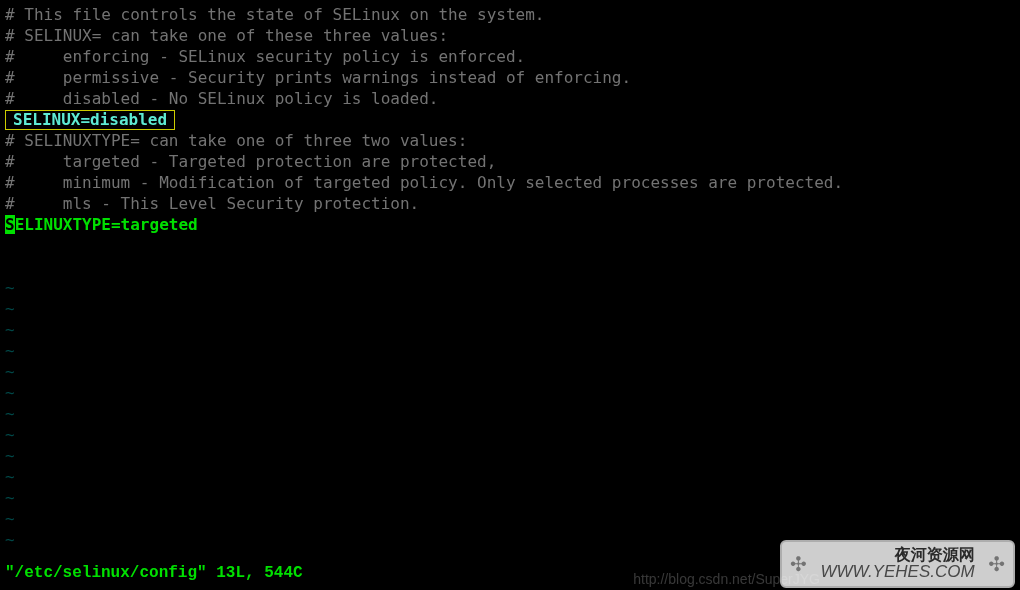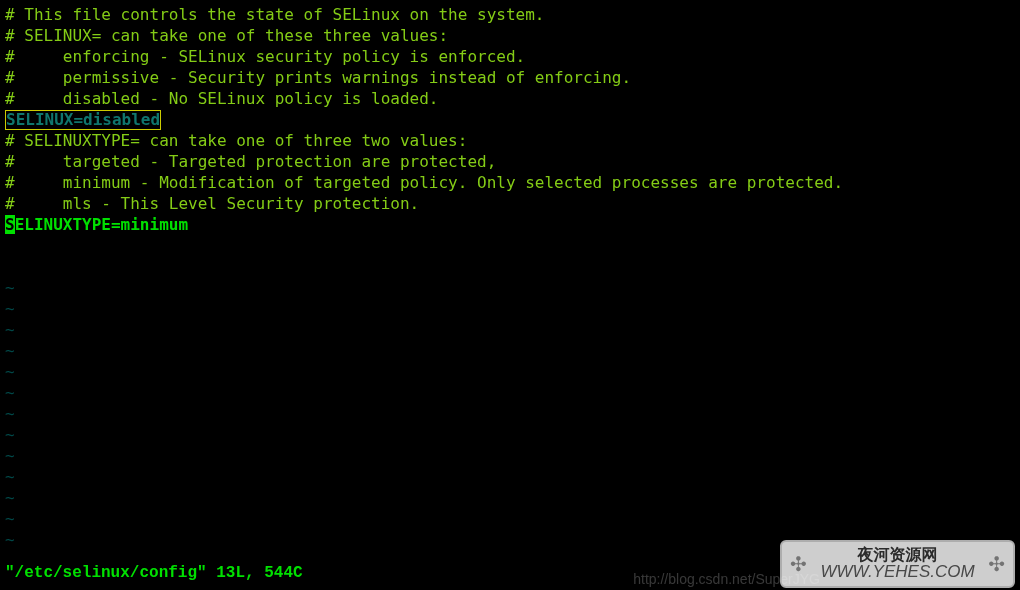--- a/index.html
+++ b/index.html
@@ -11,30 +11,30 @@
       width: 1020px;
       height: 590px;
       overflow: hidden;
       position: relative;
       padding: 4px 5px;
     }
     .line {
       white-space: pre;
       height: 21px;
     }
-    .comment { color: #84cc16; }
+    .comment { color: #737373; }
     
     .active { color: #00e000; font-weight: bold; }
     
     .hl {
-      color: #0f766e;
+      color: #5eead4;
       font-weight: bold;
       border: 1px solid #cccc00;
       display: inline-block;
-      padding: 0 0;
+      padding: 0 7px;
       line-height: 18px;
     }
     
     .cursor {
       background: #00e000;
       color: #000;
     }
     .tilde { color: #004848; }
     .status {
       color: #00e000;
@@ -73,40 +73,40 @@
       align-items: center;
       justify-content: space-between;
       padding: 0 8px;
       box-shadow: 0 0 4px rgba(0,0,0,.4);
     }
     .wm-deco {
       font-size: 20px;
       color: #888;
     }
     .wm-txt {
-      text-align: center;
+      text-align: right;
       line-height: 1.1;
     }
     .wm-line1 { font-size: 16px; font-weight: bold; }
     .wm-line2 { font-size: 17px; font-family: Arial, sans-serif; color: #555; font-style: italic; }
   </style>
 </head>
 <body>
 
 <pre id="term"><span class="line comment"># This file controls the state of SELinux on the system.</span>
 <span class="line comment"># SELINUX= can take one of these three values:</span>
 <span class="line comment">#     enforcing - SELinux security policy is enforced.</span>
 <span class="line comment">#     permissive - Security prints warnings instead of enforcing.</span>
 <span class="line comment">#     disabled - No SELinux policy is loaded.</span>
 <span class="line"><span class="hl">SELINUX=disabled</span></span>
 <span class="line comment"># SELINUXTYPE= can take one of three two values:</span>
 <span class="line comment">#     targeted - Targeted protection are protected,</span>
 <span class="line comment">#     minimum - Modification of targeted policy. Only selected processes are protected.</span>
 <span class="line comment">#     mls - This Level Security protection.</span>
-<span class="line active"><span class="cursor">S</span><span>ELINUXTYPE=minimum</span></span>
+<span class="line active"><span class="cursor">S</span><span>ELINUXTYPE=targeted</span></span>
 <span class="line"> </span>
 <span class="line"> </span>
 <span class="line tilde">~</span>
 <span class="line tilde">~</span>
 <span class="line tilde">~</span>
 <span class="line tilde">~</span>
 <span class="line tilde">~</span>
 <span class="line tilde">~</span>
 <span class="line tilde">~</span>
 <span class="line tilde">~</span>

